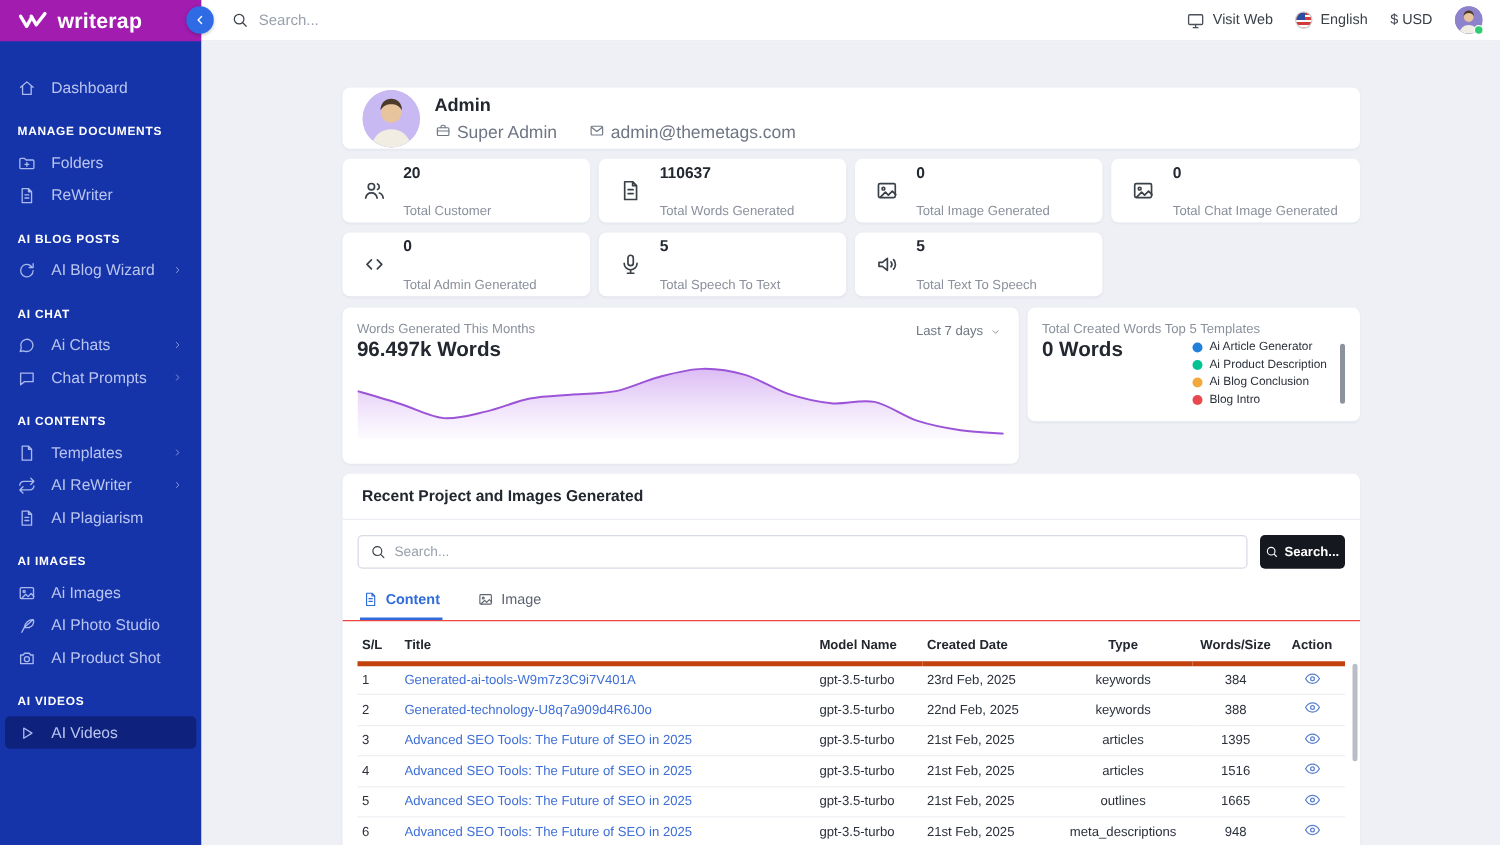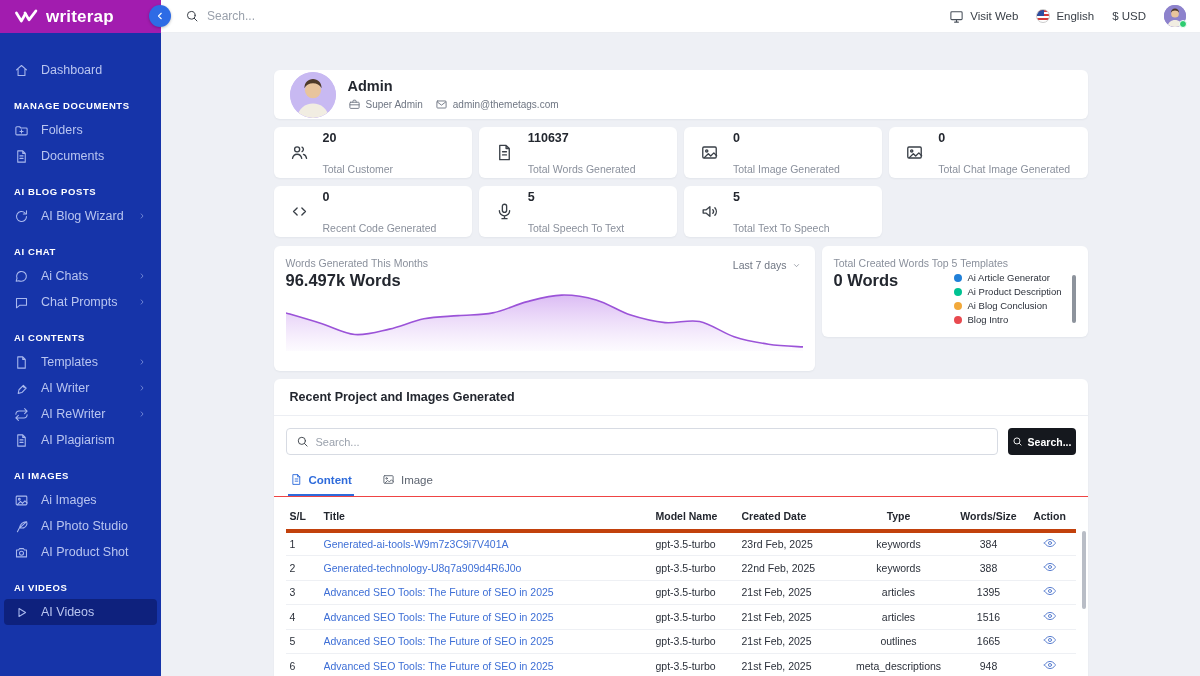--- a/index.html
+++ b/index.html
@@ -36,21 +36,21 @@
 
   
   .main { position:absolute; left:161px; top:33px; right:0; bottom:0; overflow:hidden; }
   .content { width:814px; margin:0 auto; }
   .card { background:#fff; border-radius:6px; box-shadow:0 1px 2px rgba(25,30,60,.05); }
 
   
   .profile { margin-top:37px; height:49px; display:flex; align-items:center; padding:0 16px; gap:12px; }
   .p-avatar { width:46px; height:46px; border-radius:50%; background:#c8b9f2; overflow:hidden; flex:none; }
   .p-name { font-size:14.5px; font-weight:bold; color:#23272f; margin-bottom:4px; }
-  .p-meta { display:flex; gap:12px; color:#6f7683; font-size:10px; }
+  .p-meta { display:flex; gap:25px; color:#6f7683; font-size:14px; }
   .p-meta .mi { display:flex; align-items:center; gap:5px; }
   .p-meta svg { width:13px; height:13px; color:#6f7683; }
 
   
   .stats { display:grid; grid-template-columns:repeat(4,1fr); gap:7px; margin-top:8px; }
   .stat { height:51px; display:flex; align-items:center; gap:14px; padding:0 16px; }
   .stat .ic { width:19px; height:19px; color:#3a4048; flex:none; }
   .st-val { font-size:12.5px; font-weight:bold; color:#23272f; }
   .st-lbl { font-size:10.5px; color:#8a909c; margin-top:18px; }
 
@@ -213,21 +213,21 @@
   <div class="s-item">
     <svg class="ic">
         <use href="#i-folder"></use>
       </svg>
     <span class="s-lbl">Folders</span>
   </div>
   <div class="s-item">
     <svg class="ic">
         <use href="#i-file"></use>
       </svg>
-    <span class="s-lbl">Documents</span>
+    <span class="s-lbl">ReWriter</span>
   </div>
 
   <div class="s-sec">AI BLOG POSTS</div>
   <div class="s-item">
     <svg class="ic">
         <use href="#i-refresh"></use>
       </svg>
     <span class="s-lbl">AI Blog Wizard</span>
     <svg class="chev">
         <use href="#i-chr"></use>
@@ -253,29 +253,20 @@
         <use href="#i-chr"></use>
       </svg>
   </div>
 
   <div class="s-sec">AI CONTENTS</div>
   <div class="s-item">
     <svg class="ic">
         <use href="#i-file2"></use>
       </svg>
     <span class="s-lbl">Templates</span>
-    <svg class="chev">
-        <use href="#i-chr"></use>
-      </svg>
-  </div>
-  <div class="s-item">
-    <svg class="ic">
-        <use href="#i-pen"></use>
-      </svg>
-    <span class="s-lbl">AI Writer</span>
     <svg class="chev">
         <use href="#i-chr"></use>
       </svg>
   </div>
   <div class="s-item">
     <svg class="ic">
         <use href="#i-repeat"></use>
       </svg>
     <span class="s-lbl">AI ReWriter</span>
     <svg class="chev">
@@ -427,21 +418,21 @@
       </div>
     </section>
 
     <section class="stats">
       <div class="card stat">
         <svg class="ic">
             <use href="#i-code"></use>
           </svg>
         <div>
             <div class="st-val">0</div>
-            <div class="st-lbl">Recent Code Generated</div>
+            <div class="st-lbl">Total Admin Generated</div>
           </div>
       </div>
       <div class="card stat">
         <svg class="ic">
             <use href="#i-mic"></use>
           </svg>
         <div>
             <div class="st-val">5</div>
             <div class="st-lbl">Total Speech To Text</div>
           </div>

